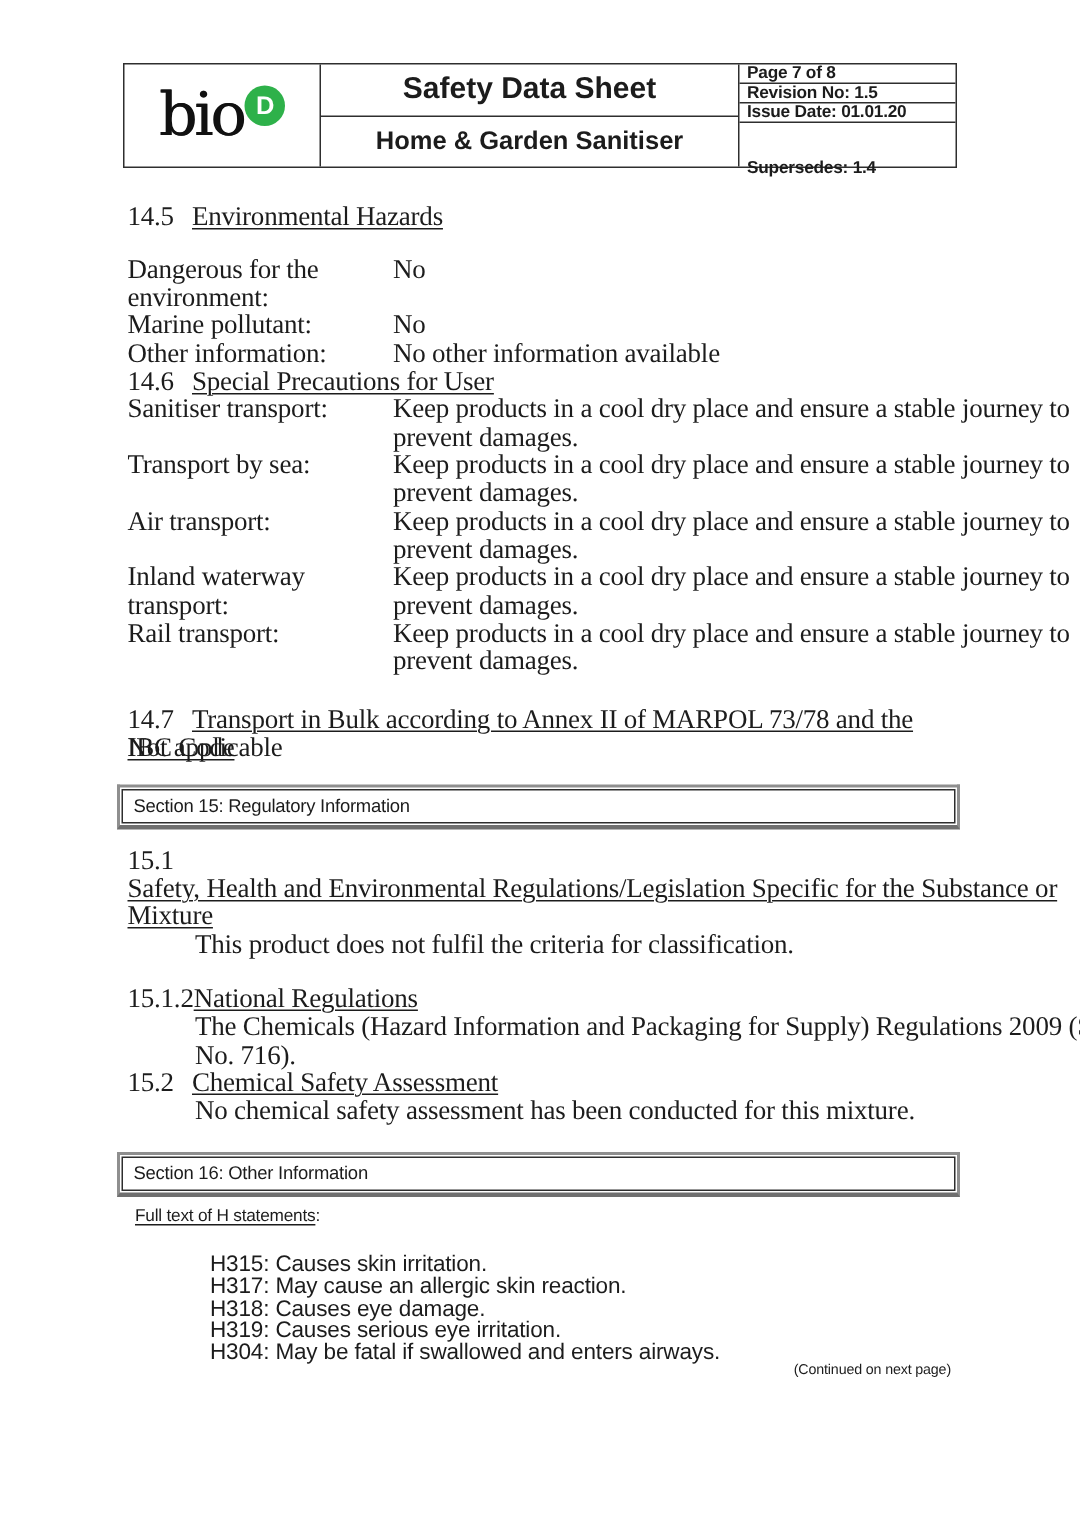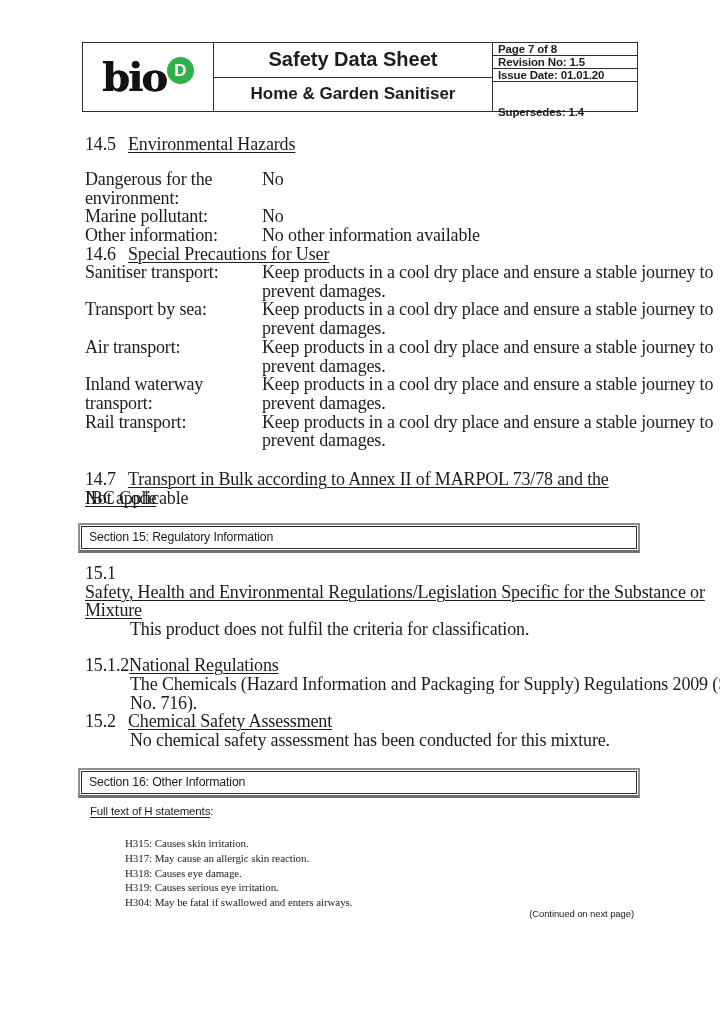--- a/index.html
+++ b/index.html
@@ -15,21 +15,21 @@
   .header {
     position:absolute; left:82px; top:42px; width:556px; height:70px;
     display:flex; border:1px solid #2e2e2e; background:#fff;
   }
   .logo-cell {
     width:131px; border-right:1px solid #2e2e2e;
     display:flex; align-items:center; justify-content:center;
   }
   .logo { display:flex; align-items:flex-start; }
   .logo-text {
-    font-family:"DejaVu Serif", serif; font-weight:bold;
+    font-family:"DejaVu Serif", serif; font-weight:normal;
     font-size:40px; line-height:44px; letter-spacing:-2px; color:#111;
     text-shadow:0.5px 0 0 #111;
     text-align:center;
   }
   .logo-badge {
     width:27px; height:27px; border-radius:50%;
     color:#fff; font-weight:bold; font-size:17px;
     display:flex; align-items:center; justify-content:center;
     margin-left:1px; margin-top:2px; font-family:"Liberation Sans",sans-serif;
   }
@@ -64,21 +64,21 @@
     border:2px solid #8f8f8f; border-bottom-width:3px; border-bottom-color:#6f6f6f;
     padding:1px;
   }
   .section-bar-inner {
     border:1px solid #2e2e2e; padding:3px 6px 4px 7px;
     font-size:12.3px; letter-spacing:-0.15px;
   }
 
   
   .small-head { position:absolute; left:90px; font-size:11.5px; letter-spacing:-0.15px; }
-  .statements { position:absolute; left:125px; font-size:11px; line-height:14.8px; letter-spacing:-0.1px;font-family:Liberation Serif, serif; }
+  .statements { position:absolute; left:140px; font-size:15px; line-height:14.8px; letter-spacing:-0.1px; }
   .footer-note { position:absolute; right:86px; font-size:9.5px; letter-spacing:-0.1px; }
 </style>
 </head>
 <body>
 
 <div class="page">
 
   <div class="header">
     <div class="logo-cell">
       <div class="logo">

